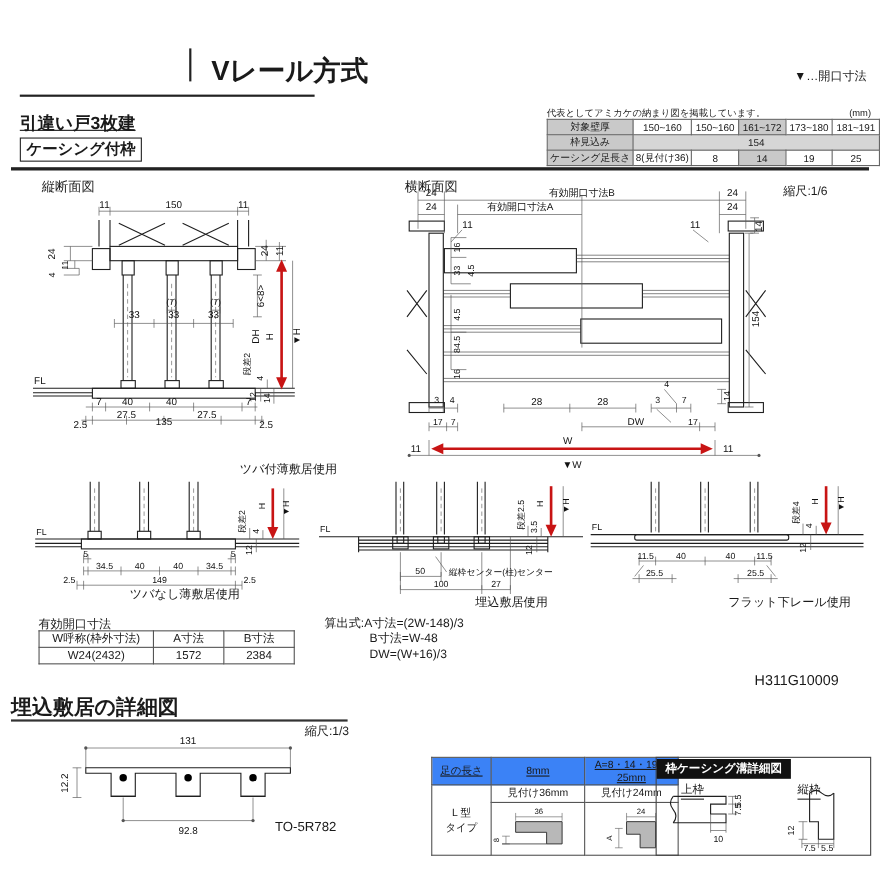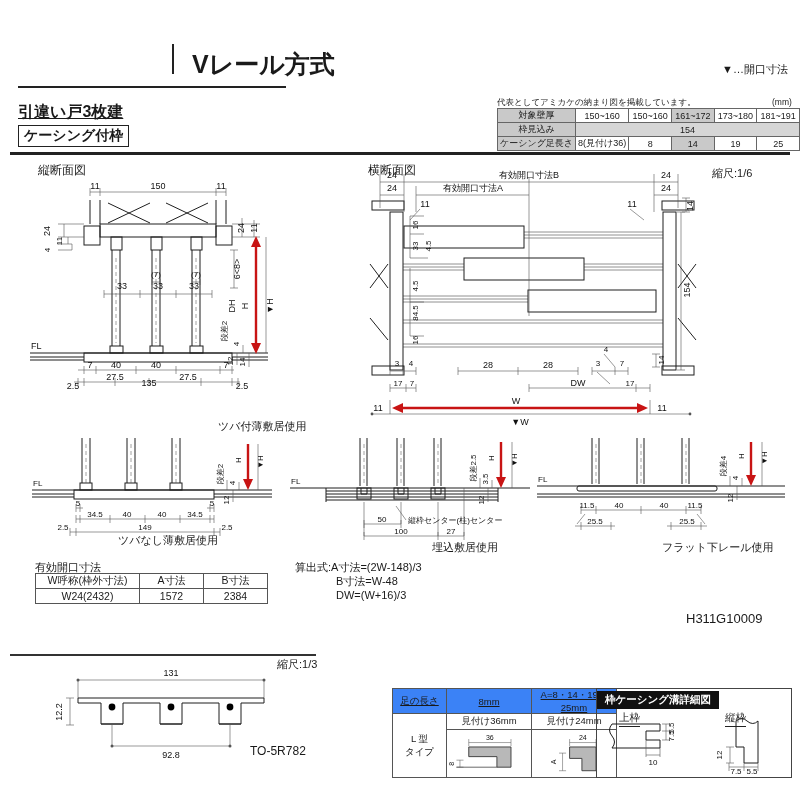--- a/index.html
+++ b/index.html
@@ -396,20 +396,21 @@
     </table>
 
   <div class="abs formula" style="left:295px;top:560px;">
     <div>算出式:A寸法=(2W-148)/3</div>
     <div style="padding-left:41px;">B寸法=W-48</div>
     <div style="padding-left:41px;">DW=(W+16)/3</div>
   </div>
 
   <div class="abs" style="left:686px;top:611px;font-size:13px;">H311G10009</div>
 
+  <div class="abs" style="left:10px;top:630px;font-size:19px;font-weight:bold;">埋込敷居の詳細図</div>
   <div class="abs" style="left:10px;top:654px;width:306px;height:1.5px;background:#333;"></div>
   <div class="abs small" style="left:277px;top:657px;">縮尺:1/3</div>
 
   <svg class="abs" style="left:40px;top:666px;" width="265" height="100" viewBox="0 0 265 100">
     <g class="dim">
       <path d="M38,14 H224 M38,14 V32 M224,14 V32"></path>
       <circle cx="38" cy="14" r="1.5" fill="#555"></circle>
         <circle cx="224" cy="14" r="1.5" fill="#555"></circle>
       <path d="M30,32 V59 M26,32 H34 M26,59 H34"></path>
       <path d="M72,59 V80 M190,59 V80 M72,80 H190"></path>

